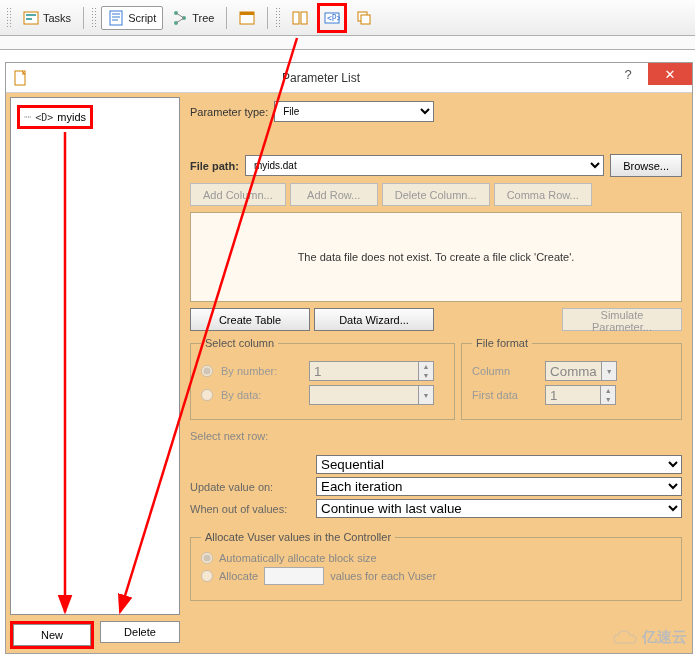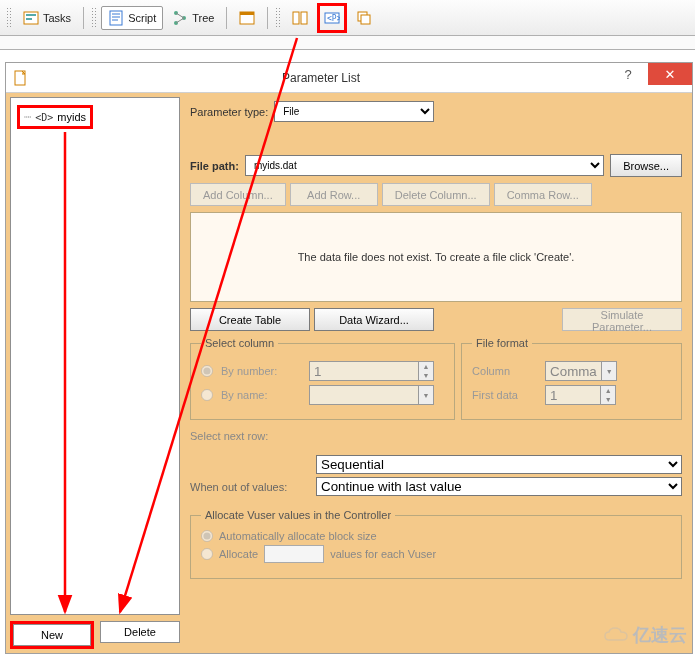--- a/index.html
+++ b/index.html
@@ -75,21 +75,21 @@
 .bottom-rows select { flex: 1; background: #fff; }
 
 .fs-alloc { margin-top: 4px; padding: 6px 10px 12px; overflow: hidden; }
 .fs-alloc .alloc-row { display: flex; align-items: center; gap: 6px; margin: 3px 0; color: #888; }
 .fs-alloc input.qty { width: 60px; height: 18px; border: 1px solid #aaa; background: #f5f5f5; }
 
 
 .arrow-svg { position: absolute; top: 0; left: 0; width: 695px; height: 655px; pointer-events: none; }
 
 
-.wm { position: absolute; right: 8px; bottom: 8px; font-size: 18px; color: #bbb; font-weight: bold; display: flex; align-items: center; gap: 4px; }
+.wm { position: absolute; right: 8px; bottom: 8px; font-size: 15px; color: #bbb; font-weight: bold; display: flex; align-items: center; gap: 4px; }
 .wm svg { opacity: 0.4; }
 </style>
 </head>
 <body>
 
 <div class="top-toolbar">
   <div class="tb-grip"></div>
   <button class="tb-btn">
     <span class="tb-icon">
       <svg viewBox="0 0 16 16">
@@ -245,21 +245,21 @@
             <div class="spin">
               <input disabled="" value="1" style="">
               <div class="arrows">
                   <span>▲</span>
                   <span>▼</span>
                 </div>
             </div>
           </div>
           <div class="fs-row">
             <input type="radio" class="radio" disabled="" style="">
-            <label>By name:</label>
+            <label>By data:</label>
             <div class="spin">
               <input disabled="" style="">
               <div class="arrows">
                   <span>▼</span>
                 </div>
             </div>
           </div>
         </fieldset>
 
         <fieldset class="fs-right">
@@ -287,20 +287,24 @@
       </div>
 
       <div class="next-row-lbl">Select next row:</div>
 
       <div class="bottom-rows">
         <div class="row">
           <span class="lbl"></span>
           <select><option>Sequential</option></select>
         </div>
         <div class="row">
+          <span class="lbl">Update value on:</span>
+          <select><option>Each iteration</option></select>
+        </div>
+        <div class="row">
           <span class="lbl">When out of values:</span>
           <select><option>Continue with last value</option></select>
         </div>
       </div>
 
       <fieldset class="fs-alloc">
         <legend>Allocate Vuser values in the Controller</legend>
         <div class="alloc-row">
           <input type="radio" class="radio" checked="" disabled="" style="">
           <span>Automatically allocate block size</span>

